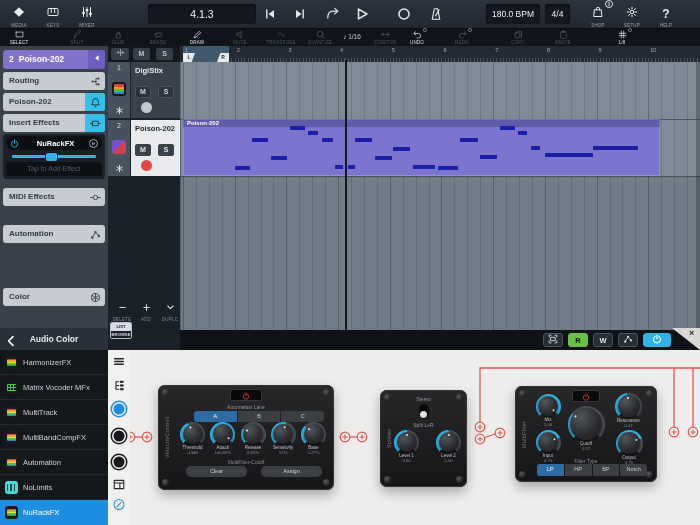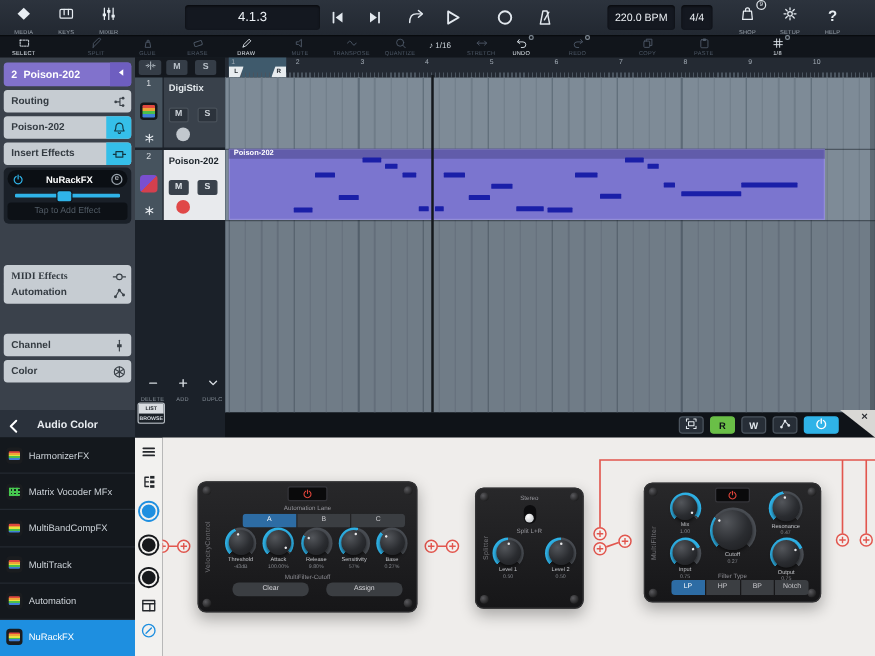--- a/index.html
+++ b/index.html
@@ -218,21 +218,21 @@
           <span><svg width="12" height="12" viewBox="0 0 12 12" fill="none" stroke="currentColor" stroke-width="1" stroke-linecap="round" stroke-linejoin="round">
               <path d="M2.5 1.5v9M6 1.5v9M9.5 1.5v9"></path>
               <rect x="1.2" y="5.8" width="2.6" height="2.2" fill="currentColor" stroke="none"></rect>
               <rect x="4.7" y="3" width="2.6" height="2.2" fill="currentColor" stroke="none"></rect>
               <rect x="8.2" y="6.8" width="2.6" height="2.2" fill="currentColor" stroke="none"></rect>
             </svg></span>
           <span class="tb-lbl">MIXER</span>
         </div>
       </div>
     <div class="display disp-pos">4.1.3</div>
-    <div class="display disp-bpm">220.0 BPM</div>
+    <div class="display disp-bpm">180.0 BPM</div>
     <div class="display disp-sig">4/4</div>
     <div class="tbgroup" id="tb-right" style="left:581px">
         <div class="tbtn">
           <span><svg width="12" height="12" viewBox="0 0 12 12" fill="none" stroke="currentColor" stroke-width="1" stroke-linecap="round" stroke-linejoin="round">
               <path d="M2.8 3.8h6.4l.7 6.7H2.1Z"></path>
               <path d="M4.4 3.8V2.9a1.6 1.6 0 0 1 3.2 0v.9"></path>
             </svg></span>
           <span class="tb-lbl">SHOP</span>
           <span class="badge">9</span>
         </div>
@@ -448,38 +448,32 @@
             <path d="M6 1.6a3 3 0 0 1 3 3c0 2.5.6 3.4 1.1 3.9H1.9C2.4 8 3 7.1 3 4.6a3 3 0 0 1 3-3Z"></path>
             <path d="M5 10a1.1 1.1 0 0 0 2 0"></path>
           </svg>
         </span></div>
       <div class="insp-item" style="top: 68px;">Insert Effects<span class="insp-ic accent">
           <svg width="11" height="11" viewBox="0 0 12 12" fill="none" stroke="currentColor" stroke-width="1" stroke-linecap="round" stroke-linejoin="round">
             <path d="M.6 6H3M9 6h2.4"></path>
             <rect x="3" y="3.6" width="6" height="4.8"></rect>
           </svg>
         </span></div>
-      <div class="insp-item" style="top: 166px; font-family: Liberation Serif, serif;">MIDI Effects<span class="insp-ic">
+      <div class="insp-item" style="top: 142px;">MIDI Effects<span class="insp-ic">
           <svg width="11" height="11" viewBox="0 0 12 12" fill="none" stroke="currentColor" stroke-width="1" stroke-linecap="round" stroke-linejoin="round">
             <path d="M.6 6h2.6M8.8 6h2.6"></path>
             <circle cx="6" cy="6" r="2.4"></circle>
           </svg>
         </span></div>
       <div class="insp-item" style="top: 179px;">Automation<span class="insp-ic">
           <svg width="11" height="11" viewBox="0 0 12 12" fill="none" stroke="currentColor" stroke-width="1" stroke-linecap="round" stroke-linejoin="round">
             <circle cx="2.6" cy="9.2" r="1.3" fill="currentColor" stroke="none"></circle>
             <circle cx="6" cy="3.4" r="1.3" fill="currentColor" stroke="none"></circle>
             <circle cx="9.6" cy="7.6" r="1.3" fill="currentColor" stroke="none"></circle>
             <path d="M3.3 8 5.3 4.6M6.8 4.4l2 2.2"></path>
-          </svg>
-        </span></div>
-      <div class="insp-item" style="top: 221px;">Channel<span class="insp-ic">
-          <svg width="11" height="11" viewBox="0 0 12 12" fill="none" stroke="currentColor" stroke-width="1" stroke-linecap="round" stroke-linejoin="round">
-            <path d="M6 1.4v9.2"></path>
-            <rect x="4" y="4.8" width="4" height="2.6" fill="currentColor" stroke="none"></rect>
           </svg>
         </span></div>
       <div class="insp-item" style="top: 242px;">Color<span class="insp-ic">
           <svg width="11" height="11" viewBox="0 0 12 12" fill="none" stroke="currentColor" stroke-width="1" stroke-linecap="round" stroke-linejoin="round">
             <circle cx="6" cy="6" r="4.4"></circle>
             <path d="M6 1.6v8.8M2.2 3.8l7.6 4.4M2.2 8.2l7.6-4.4"></path>
           </svg>
         </span></div>
     </div>
 
@@ -499,33 +493,39 @@
       <div class="au-row">
         <span class="auic matrix">
           <span class="inn"></span>
         </span>
         <span>Matrix Vocoder MFx</span>
       </div>
       <div class="au-row">
         <span class="auic rainbow">
           <span class="inn"></span>
         </span>
-        <span>MultiBandCompFX</span>
+        <span>MultiTrack</span>
       </div>
       <div class="au-row">
         <span class="auic rainbow">
           <span class="inn"></span>
         </span>
-        <span>MultiTrack</span>
+        <span>MultiBandCompFX</span>
       </div>
       <div class="au-row">
         <span class="auic rainbow">
           <span class="inn"></span>
         </span>
         <span>Automation</span>
+      </div>
+      <div class="au-row">
+        <span class="auic cyan">
+          <span class="inn"></span>
+        </span>
+        <span>NoLimits</span>
       </div>
       <div class="au-row sel">
         <span class="auic rainbow">
           <span class="inn"></span>
         </span>
         <span>NuRackFX</span>
       </div>
     </div>
 
   <div class="vtools" id="vtools">

